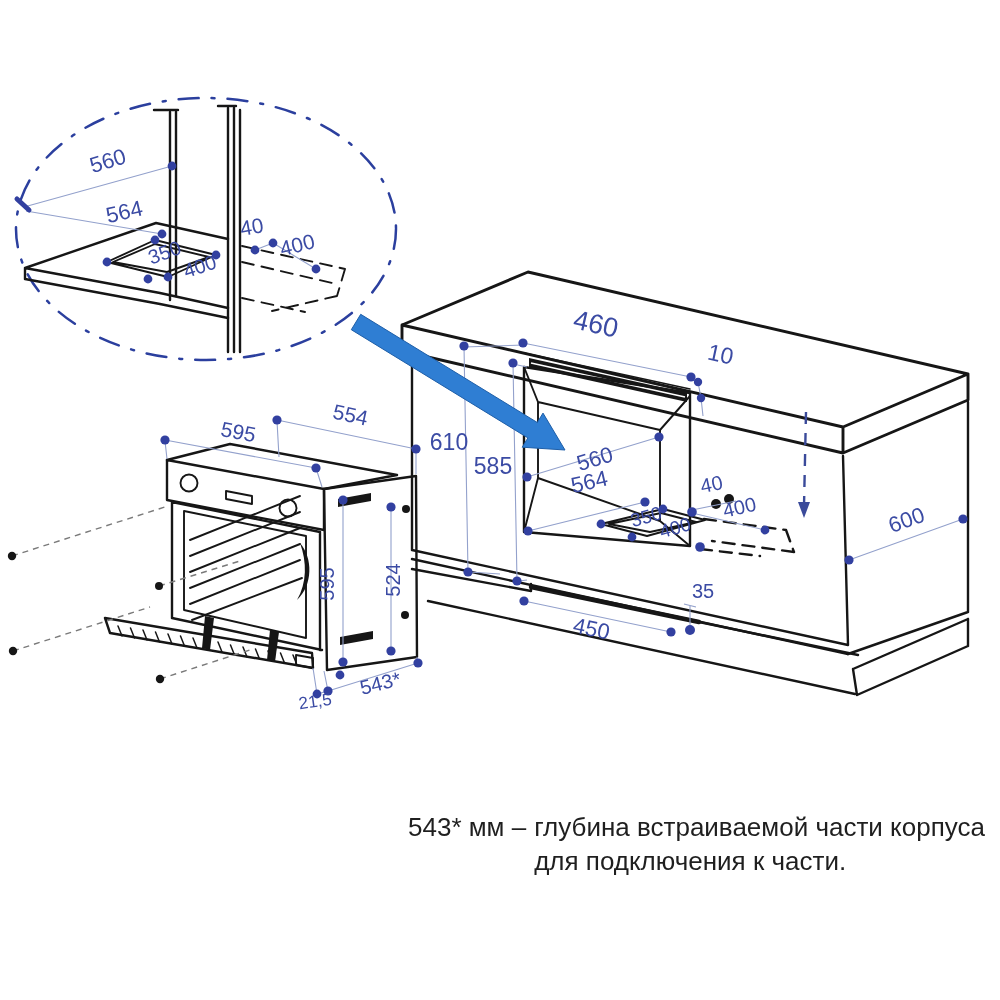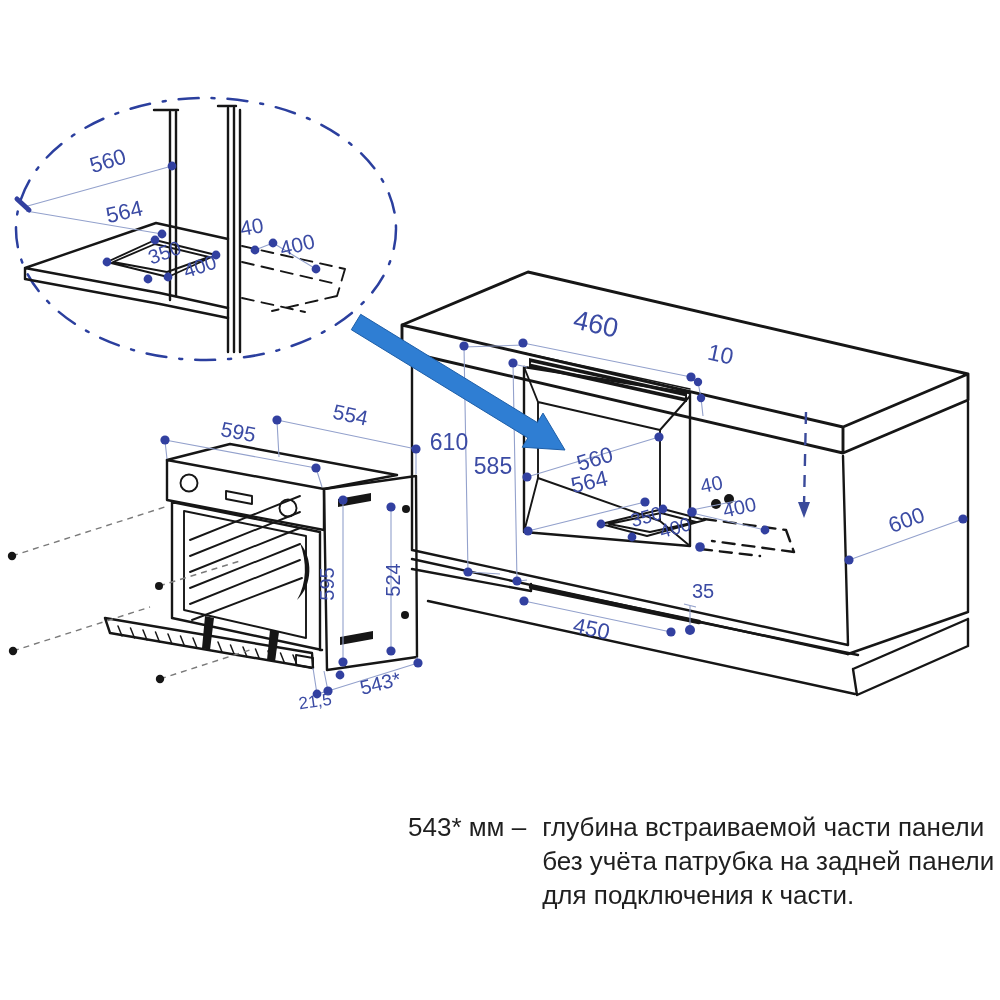--- a/index.html
+++ b/index.html
@@ -12,21 +12,21 @@
   .dash{stroke-dasharray:12 8;}
   .dashfine{stroke:#7a7a7a;stroke-width:1.4;stroke-dasharray:6 5;fill:none;}
   .dimline{stroke:var(--dim_line,#93a1cc);stroke-width:1.1;fill:none;}
   .dot{fill:var(--dot,#3240a0);}
   .blackdot{fill:var(--ink,#161616);}
   .dim-label{fill:var(--dim_text,#3b4ba4);font-family:"Liberation Sans",sans-serif;}
   .fillink{fill:var(--ink,#161616);stroke:none;}
   .circ{stroke:var(--dash_circle,#2b3f9e);stroke-width:2.5;fill:none;
         stroke-dasharray:20 13 3 13;stroke-linecap:round;}
   .arrowfill{fill:var(--arrow,#2f7ed3);stroke:#1f5fa8;stroke-width:1;}
-  #note{position:absolute;left:408px;top:810px;display:flex;gap:16px;color:#1f1f1f;
+  #note{position:absolute;left:408px;top:810px;display:flex;gap:8px;color:#1f1f1f;
         font-size:26px;line-height:34px;}
   #note .prefix{white-space:nowrap;}
   #note .desc div{white-space:nowrap;}
 </style>
 </head>
 <body>
 
 <div id="canvas">
 <svg width="1000" height="1000" viewBox="0 0 1000 1000">
 
@@ -205,18 +205,17 @@
     <text class="dim-label" font-size="20" text-anchor="middle" transform="rotate(-90 334 584)" x="334" y="584">595</text>
     <text class="dim-label" font-size="20" text-anchor="middle" transform="rotate(-90 400 580)" x="400" y="580">524</text>
     <text class="dim-label" font-size="20" text-anchor="middle" transform="rotate(-14 382 690)" x="382" y="690">543*</text>
     <text class="dim-label" font-size="17" text-anchor="middle" transform="rotate(-8 316 707)" x="316" y="707">21,5</text>
   </g>
 </svg>
 
   <div id="note">
     <div class="prefix">543* мм –</div>
     <div class="desc">
-      <div>глубина встраиваемой части панели</div>
-      <div>без учёта патрубка на задней панели</div>
+      <div>глубина встраиваемой части корпуса</div>
       <div>для подключения к части.</div>
     </div>
   </div>
 </div>
 
 </body></html>

